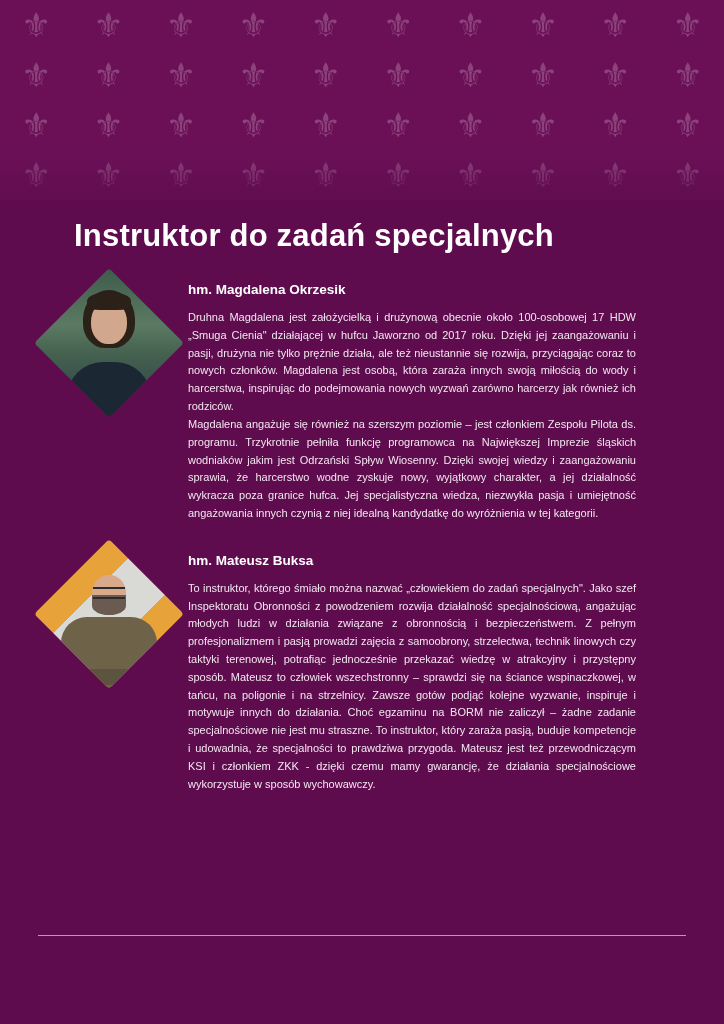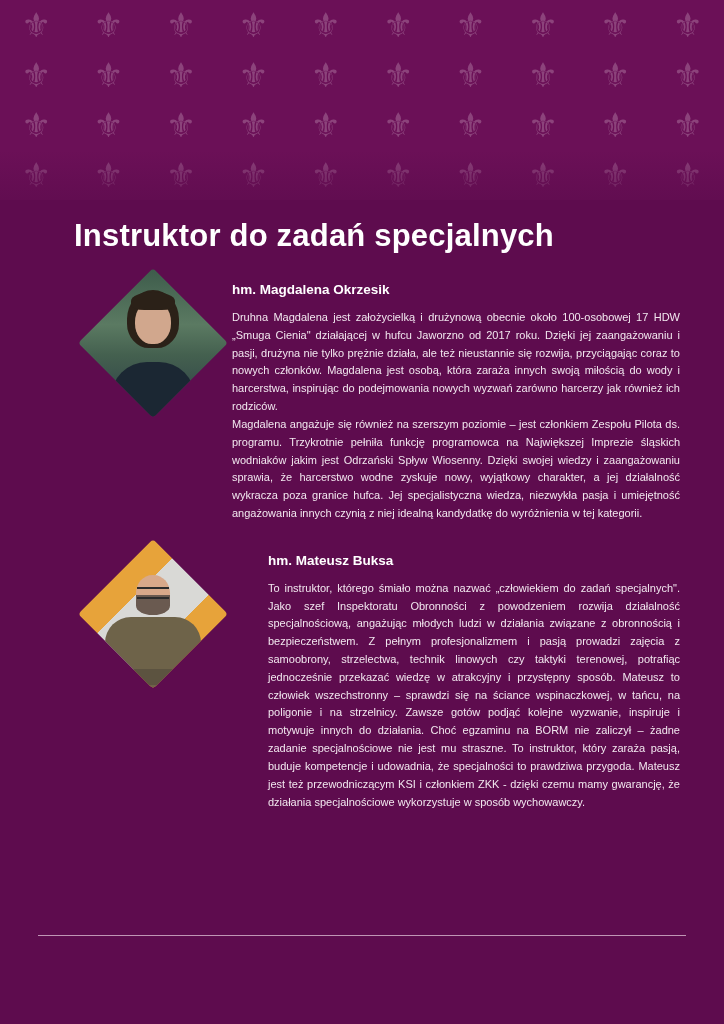--- a/index.html
+++ b/index.html
@@ -61,21 +61,20 @@
     letter-spacing: 0.2px;
     color: #ffffff;
   }
 
   
   .content {
     position: absolute;
     top: 282px;
     left: 0;
     width: 670px;
-    margin-left: 44px;
   }
 
   .person {
     display: flex;
     align-items: flex-start;
     padding: 0 34px 0 34px;
     margin-bottom: 30px;
   }
   .photo-col {
     width: 150px;
@@ -319,21 +318,21 @@
     </div>
     <div class="text-col">
       <div class="person-name">hm. Magdalena Okrzesik</div>
       <div class="person-bio">
         <p> Druhna Magdalena jest założycielką i drużynową obecnie około 100-osobowej 17 HDW „Smuga Cienia" działającej w hufcu Jaworzno od 2017 roku. Dzięki jej zaangażowaniu i pasji, drużyna nie tylko prężnie działa, ale też nieustannie się rozwija, przyciągając coraz to nowych członków. Magdalena jest osobą, która zaraża innych swoją miłością do wody i harcerstwa, inspirując do podejmowania nowych wyzwań zarówno harcerzy jak również ich rodziców.</p>
         <p> Magdalena angażuje się również na szerszym poziomie – jest członkiem Zespołu Pilota ds. programu. Trzykrotnie pełniła funkcję programowca na Największej Imprezie śląskich wodniaków jakim jest Odrzański Spływ Wiosenny. Dzięki swojej wiedzy i zaangażowaniu sprawia, że harcerstwo wodne zyskuje nowy, wyjątkowy charakter, a jej działalność wykracza poza granice hufca. Jej specjalistyczna wiedza, niezwykła pasja i umiejętność angażowania innych czynią z niej idealną kandydatkę do wyróżnienia w tej kategorii.</p>
       </div>
     </div>
   </div>
 
-  <div class="person" style="margin-top:28px;gap:36px;">
+  <div class="person" style="margin-top:28px;">
     <div class="photo-col">
       <div class="diamond">
         <div class="inner">
           <div class="photo-mateusz">
             <div class="torso"></div>
             <div class="arms"></div>
             <div class="head"></div>
             <div class="beard"></div>
             <div class="glasses"></div>
           </div>

